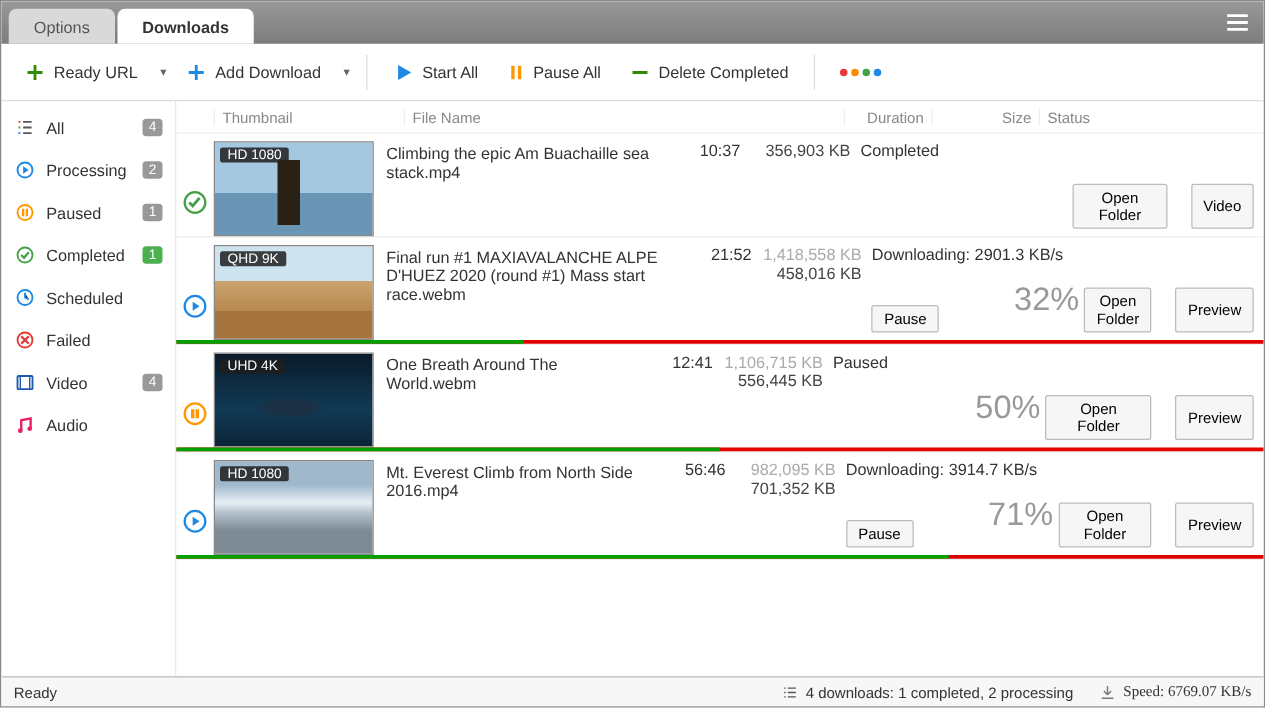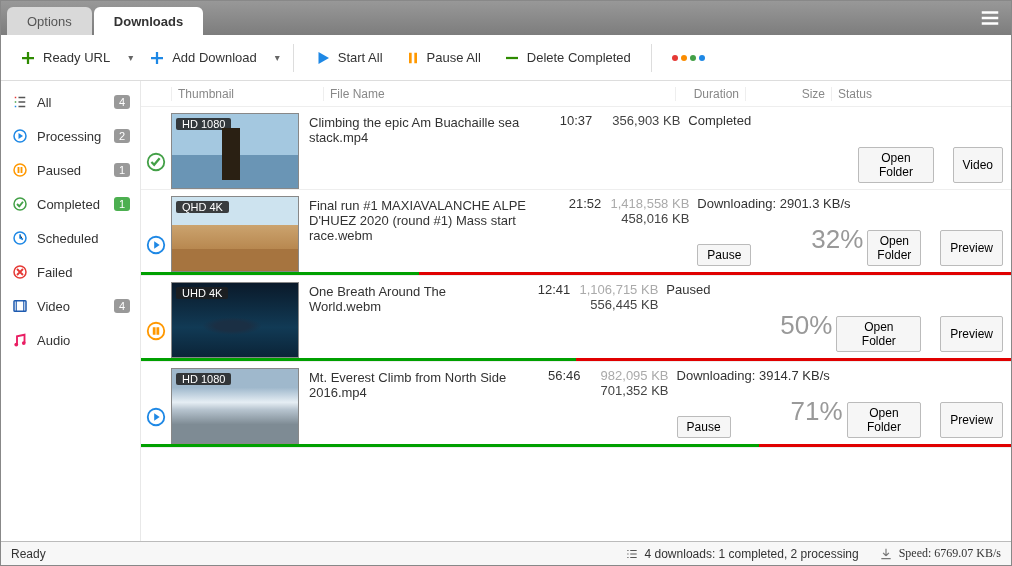--- a/index.html
+++ b/index.html
@@ -236,21 +236,21 @@
         </div>
         <div class="row-wrap">
           <div class="row">
             <div class="row-icon">
               <svg viewBox="0 0 24 24">
                 <circle cx="12" cy="12" r="9" fill="none" stroke="#1e88e5" stroke-width="2"></circle>
                 <path fill="#1e88e5" d="M10 8l6 4-6 4z"></path>
               </svg>
             </div>
             <div class="thumb desert">
-              <div class="tag">QHD 4K</div>
+              <div class="tag">QHD 9K</div>
             </div>
             <div class="row-body">
               <div class="row-top">
                 <div class="fname">Final run #1  MAXIAVALANCHE ALPE D'HUEZ 2020 (round #1) Mass start race.webm</div>
                 <div class="dur">21:52</div>
                 <div class="size-col">
                   <div class="size-total">1,418,558 KB</div>
                   <div>458,016 KB</div>
                 </div>
                 <div class="status-col">

